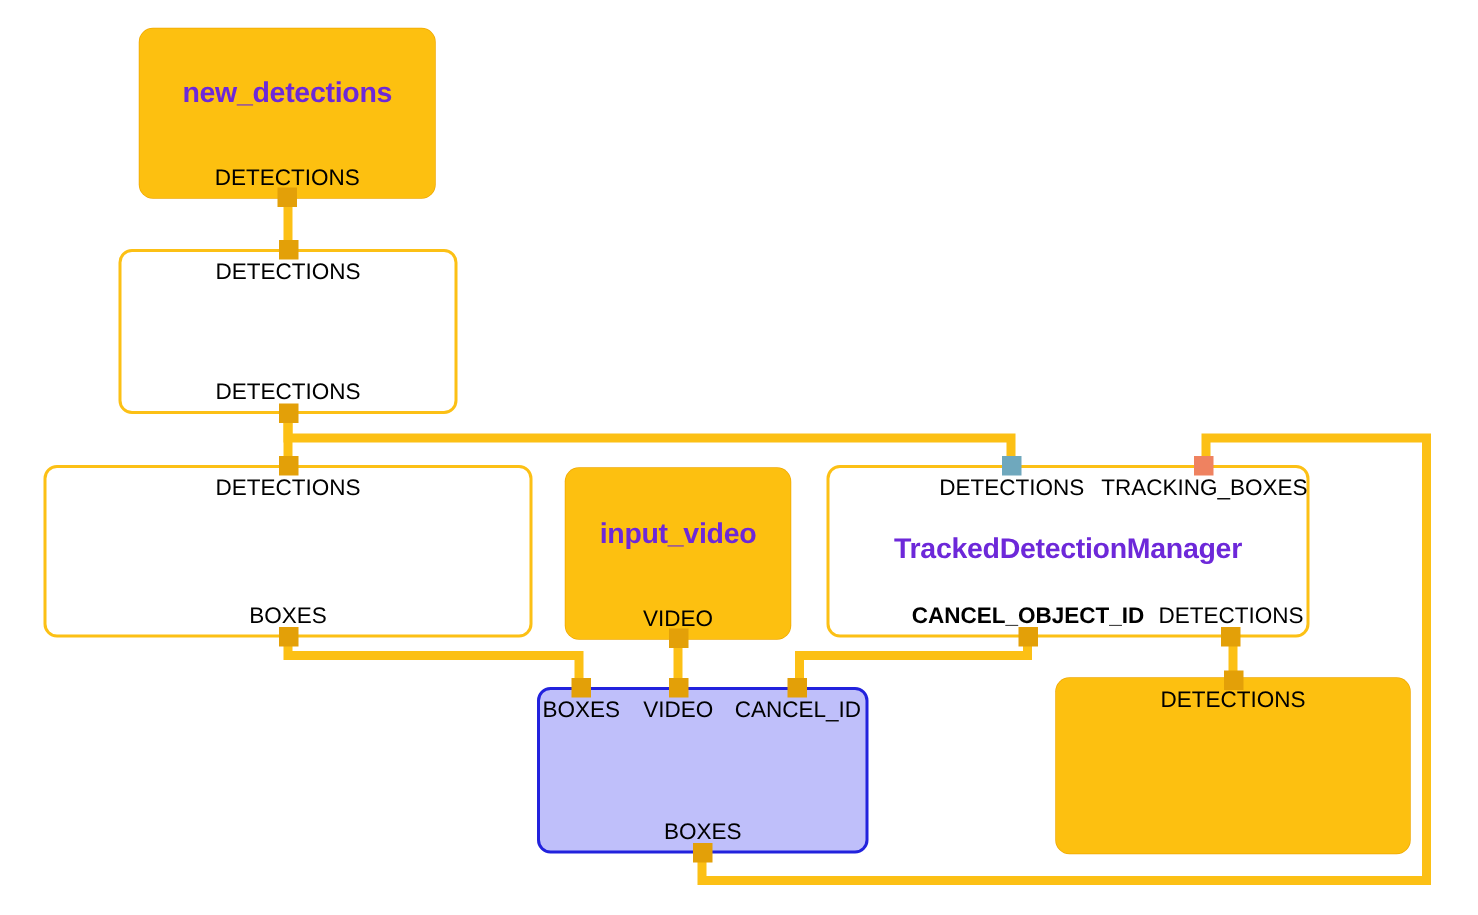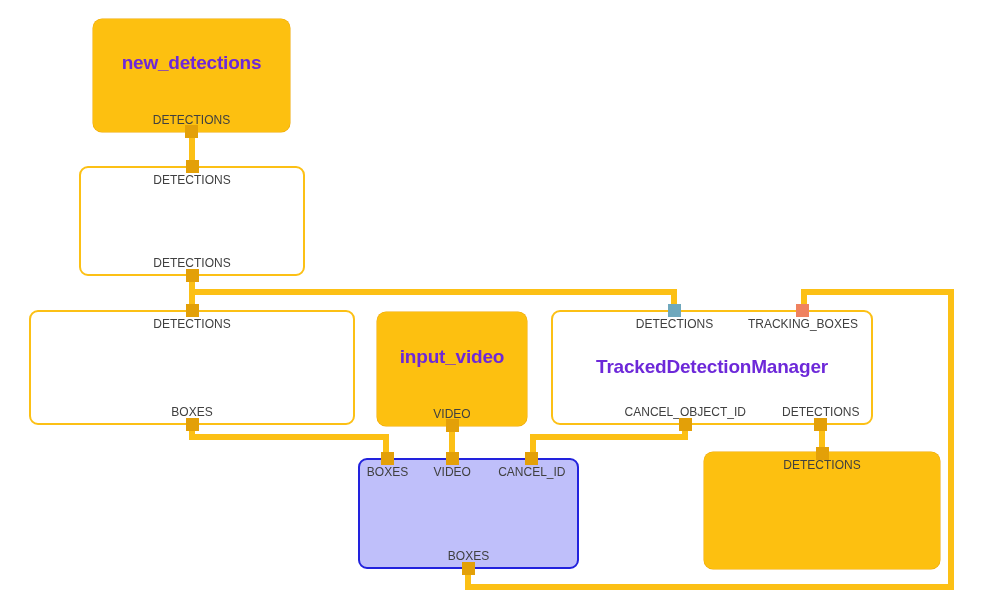--- a/index.html
+++ b/index.html
@@ -72,22 +72,22 @@
     justify-content: center;
     align-items: flex-start;
     flex: 0 0 auto;
     position: relative;
     height: 18px;
   }
   .port-row.in  { padding-top: 6px; }
   .port-row.out { padding-bottom: 6px; align-items: flex-end; height: 20px; }
   .port-label {
     position: absolute;
-    font-size: 12px;
-    color: #404040;
+    font-size: 15px;
+    color: #000000;
     white-space: nowrap;
     line-height: 1;
     transform: translateX(-50%);
   }
   .port-row.in .port-label  { top: 6px; }
   .port-row.out .port-label { bottom: 5px; }
   .port-sq {
     position: absolute;
     width: 13px;
     height: 13px;
@@ -169,21 +169,21 @@
     <div class="port-row in">
       <span class="port-label" style="left:38.2%;">DETECTIONS</span>
       <span class="port-sq teal" style="left:38.2%; margin-left:-6.5px; top:-8px;"></span>
       <span class="port-label" style="left:78.6%;">TRACKING_BOXES</span>
       <span class="port-sq salmon" style="left:78.6%; margin-left:-6.5px; top:-8px;"></span>
     </div>
     <div class="node-title-row">
       <span class="node-title">TrackedDetectionManager</span>
     </div>
     <div class="port-row out">
-      <span class="port-label" style="left:41.6%;">CANCEL_OBJECT_ID</span>
+      <span class="port-label" style="left:41.6%;font-weight:bold;">CANCEL_OBJECT_ID</span>
       <span class="port-sq" style="left:41.6%; margin-left:-6.5px; bottom:-8px;"></span>
       <span class="port-label" style="left:84.2%;">DETECTIONS</span>
       <span class="port-sq" style="left:84.2%; margin-left:-6.5px; bottom:-8px;"></span>
     </div>
   </div>
 
   <div class="node highlight" style="left:358px; top:458px; width:221px; height:111px;">
     <div class="port-row in">
       <span class="port-label" style="left:12.7%;">BOXES</span>
       <span class="port-sq" style="left:12.7%; margin-left:-6.5px; top:-8px;"></span>

